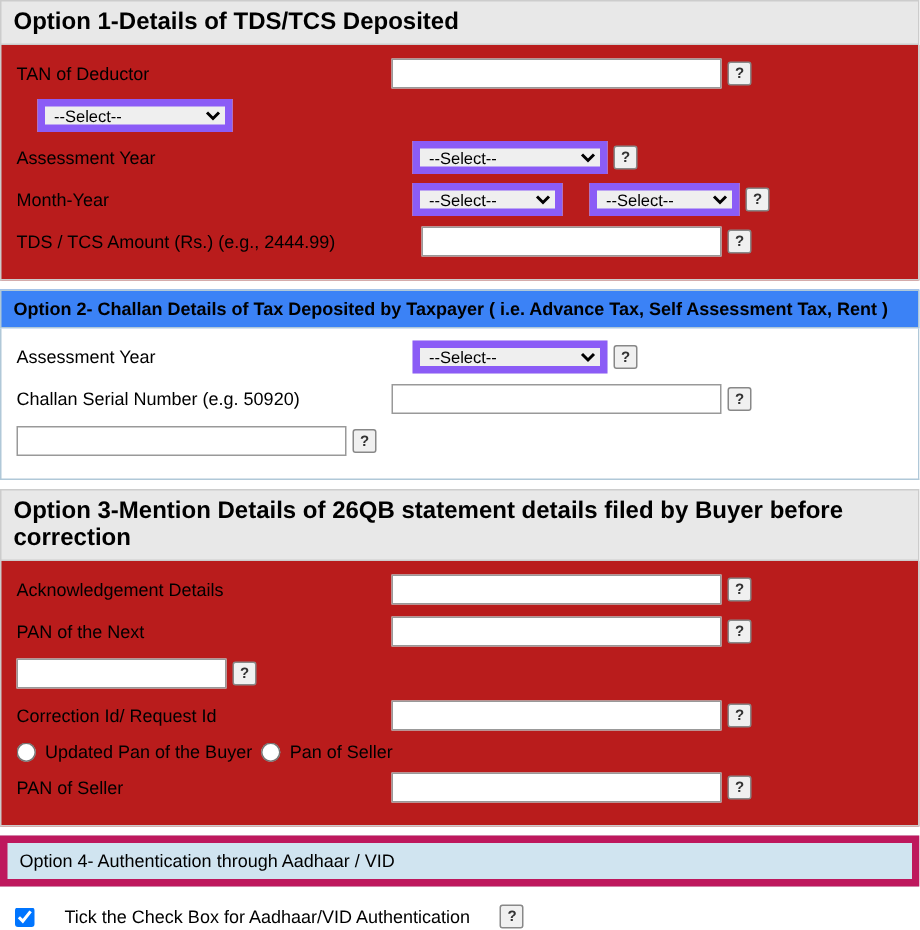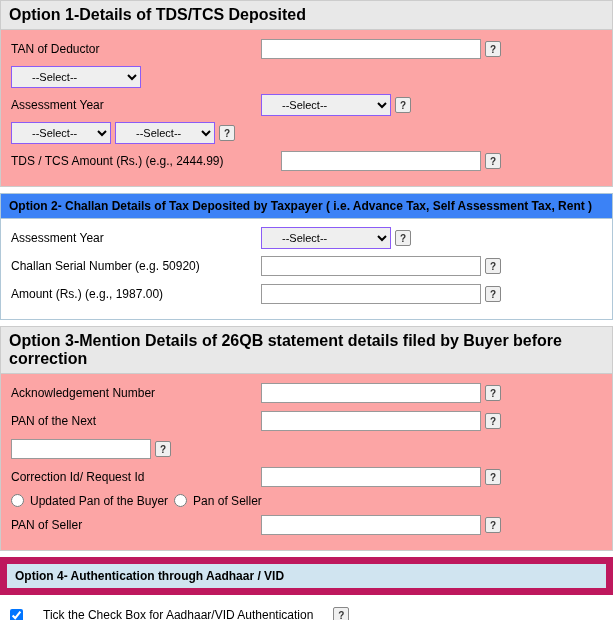--- a/index.html
+++ b/index.html
@@ -20,21 +20,21 @@
       border: 1px solid #ccc;
       padding: 5px 8px;
       font-weight: bold;
       font-size: 16px;
       margin-bottom: 0;
     }
     .section-body {
       border: 1px solid #ccc;
       border-top: none;
       padding: 8px 10px;
-      background: #fca5a5;
+      background: #b91c1c;
       margin-bottom: 6px;
     }
     .form-row {
       display: flex;
       align-items: center;
       margin-bottom: 6px;
       min-height: 22px;
     }
     .form-label {
       width: 250px;
@@ -51,25 +51,26 @@
       border: 1px solid #999;
       height: 20px;
       width: 200px;
       font-size: 11px;
       padding: 0 2px;
     }
     .text-input-long {
       width: 220px;
     }
     select.form-select {
-      border: 1px solid #8b5cf6;
+      border: 5px solid #8b5cf6;
       height: 22px;
       font-size: 11px;
-      padding: 0 16px;
+      padding: 0 2px;
       min-width: 130px;
+      margin-left: 14px;
     }
     select.form-select-sm {
       min-width: 100px;
     }
     .help-icon {
       display: inline-flex;
       align-items: center;
       justify-content: center;
       width: 16px;
       height: 16px;
@@ -91,21 +92,21 @@
     }
     .section-body-alt {
       border: 1px solid #b0c8d8;
       border-top: none;
       padding: 8px 10px;
       background: #fff;
       margin-bottom: 6px;
     }
     .radio-row {
       display: flex;
-      align-items: flex-start;
+      align-items: flex-end;
       gap: 6px;
       margin-bottom: 6px;
     }
     .checkbox-row {
       display: flex;
       align-items: center;
       gap: 20px;
       padding: 8px 10px;
     }
     .footer-buttons {
@@ -117,23 +118,23 @@
     .btn {
       padding: 3px 14px;
       font-size: 12px;
       border: 1px solid #666;
       background: linear-gradient(to bottom, #f5f5f5, #ddd);
       cursor: pointer;
       font-weight: normal;
     }
     .option4-section {
       background: #d0e4f0;
-      border: 7px solid #be185d;
+      border: 5px solid #be185d;
       padding: 5px 8px;
-      font-weight: bold;
+      font-weight: normal;
       font-size: 12px;
       margin-bottom: 4px;
     }
     .month-year-wrap {
       display: flex;
       align-items: center;
       gap: 4px;
     }
     .form-label-wide {
       width: 270px;
@@ -167,20 +168,21 @@
       <div class="form-label">Assessment Year</div>
       <div class="form-control-wrap">
         <select class="form-select">
           <option>--Select--</option>
         </select>
         <span class="help-icon">?</span>
       </div>
     </div>
 
     <div class="form-row">
+      <div class="form-label">Month-Year</div>
       <div class="form-control-wrap">
         <div class="month-year-wrap">
           <select class="form-select form-select-sm">
             <option>--Select--</option>
           </select>
           <select class="form-select form-select-sm">
             <option>--Select--</option>
           </select>
           <span class="help-icon">?</span>
         </div>
@@ -214,34 +216,33 @@
 
     <div class="form-row">
       <div class="form-label">Challan Serial Number (e.g. 50920)</div>
       <div class="form-control-wrap">
         <input type="text" class="text-input text-input-long" style="">
         <span class="help-icon">?</span>
       </div>
     </div>
 
     <div class="form-row">
-      <div class="form-label">Amount (Rs.) (e.g., 1987.00)</div>
       <div class="form-control-wrap">
         <input type="text" class="text-input text-input-long" style="">
         <span class="help-icon">?</span>
       </div>
     </div>
 
   </div>
 
   <div class="section-header">Option 3-Mention Details of 26QB statement details filed by Buyer before correction</div>
   <div class="section-body">
 
     <div class="form-row">
-      <div class="form-label">Acknowledgement Number</div>
+      <div class="form-label">Acknowledgement Details</div>
       <div class="form-control-wrap">
         <input type="text" class="text-input text-input-long" style="">
         <span class="help-icon">?</span>
       </div>
     </div>
 
     <div class="form-row">
       <div class="form-label">PAN of the Next</div>
       <div class="form-control-wrap">
         <input type="text" class="text-input text-input-long" style="">

